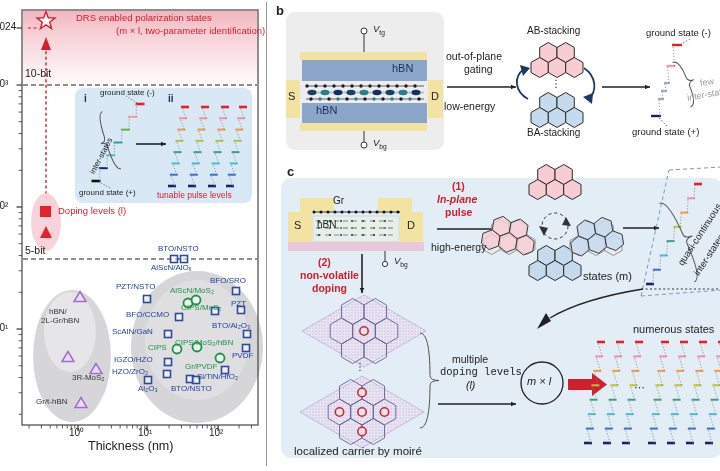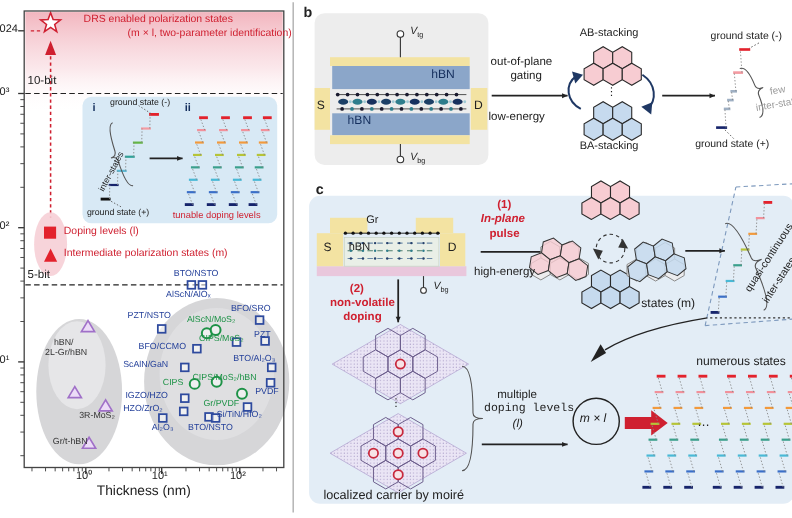--- a/index.html
+++ b/index.html
@@ -626,28 +626,27 @@
           <line x1="723.1428571428571" y1="356.42857142857144" x2="719" y2="342" stroke="#888" stroke-width="0.8" stroke-dasharray="1.3,1.7"></line>
         </g>
   </g>
 </svg>
 
 <div class="t red" style="left:76px;top:13px;font-size:9.5px;">DRS enabled polarization states</div>
 <div class="t red" style="left:80px;top:26px;font-size:9.5px;padding-left:36px;">(m × l, two-parameter identification)</div>
 <div class="t" style="left:25px;top:68px;font-size:10.5px;">10-bit</div>
 <div class="t" style="left:25px;top:245px;font-size:10.5px;">5-bit</div>
 <div class="t red" style="left:58px;top:206px;font-size:9.5px;">Doping levels (l)</div>
-<div class="t red" style="left:58px;top:226px;font-size:9.5px;">Intermediate polarization states (m)</div>
 
 <div class="t navy b" style="left:84px;top:94px;font-size:10px;">i</div>
 <div class="t navy b" style="left:168px;top:94px;font-size:10px;">ii</div>
 <div class="t" style="left:100px;top:89px;font-size:8px;">ground state (-)</div>
 <div class="t" style="left:79px;top:189px;font-size:8px;">ground state (+)</div>
 <div class="t" style="left:82px;top:152px;font-size:8px;transform:rotate(-62deg);">inter-states</div>
-<div class="t red" style="left:157px;top:191px;font-size:8.5px;">tunable doping levels</div>
+<div class="t red" style="left:157px;top:191px;font-size:8.5px;">tunable pulse levels</div>
 
 <div class="t" style="left:88px;top:440px;font-size:12.5px;">Thickness (nm)</div>
 <div id="tickLabels">
       <div class="t" style="left: 69px; top: 428px; font-size: 10px;">10⁰</div>
       <div class="t" style="left: 138px; top: 428px; font-size: 10px;">10¹</div>
       <div class="t" style="left: 209px; top: 428px; font-size: 10px;">10²</div>
       <div class="t" style="left: -6px; top: 22px; font-size: 10px;">1024</div>
       <div class="t" style="left: -6px; top: 79px; font-size: 10px;">10³</div>
       <div class="t" style="left: -6px; top: 201px; font-size: 10px;">10²</div>
       <div class="t" style="left: -6px; top: 323px; font-size: 10px;">10¹</div>
@@ -668,21 +667,21 @@
       <div class="t mat" style="left: 197px; top: 373px; color: rgb(36, 64, 154);">Si/TiN/HfO₂</div>
       <div class="t mat" style="left: 138px; top: 385px; color: rgb(36, 64, 154);">Al₂O₃</div>
       <div class="t mat" style="left: 171px; top: 385px; color: rgb(36, 64, 154);">BTO/NSTO</div>
       <div class="t mat" style="left: 170px; top: 287px; color: rgb(30, 146, 71);">AlScN/MoS₂</div>
       <div class="t mat" style="left: 175px; top: 339px; color: rgb(30, 146, 71);">CIPS/MoS₂/hBN</div>
       <div class="t mat" style="left: 148px; top: 344px; color: rgb(30, 146, 71);">CIPS</div>
       <div class="t mat" style="left: 185px; top: 363px; color: rgb(30, 146, 71);">Gr/PVDF</div>
       <div class="t mat" style="left: 49px; top: 308px; color: rgb(51, 51, 51);">hBN/</div>
       <div class="t mat" style="left: 41px; top: 317px; color: rgb(51, 51, 51);">2L-Gr/hBN</div>
       <div class="t mat" style="left: 72px; top: 374px; color: rgb(51, 51, 51);">3R-MoS₂</div>
-      <div class="t mat" style="left: 48px; top: 398px; color: rgb(51, 51, 51);">Gr/t-hBN</div>
+      <div class="t mat" style="left: 36px; top: 398px; color: rgb(51, 51, 51);">Gr/t-hBN</div>
     </div>
 
 <div class="t panel-letter" style="left:276px;top:4px;">b</div>
 <div class="t" style="left:373px;top:24px;font-size:9.5px;"><span class="i">V</span><sub>tg</sub></div>
 <div class="t" style="left:373px;top:138px;font-size:9.5px;"><span class="i">V</span><sub>bg</sub></div>
 <div class="t navy" style="left:392px;top:63px;font-size:11px;">hBN</div>
 <div class="t navy" style="left:316px;top:105px;font-size:11px;">hBN</div>
 <div class="t" style="left:288px;top:91px;font-size:11px;">S</div>
 <div class="t" style="left:431px;top:91px;font-size:11px;">D</div>
 <div class="t" style="left:446px;top:51px;font-size:10.5px;">out-of-plane</div>

